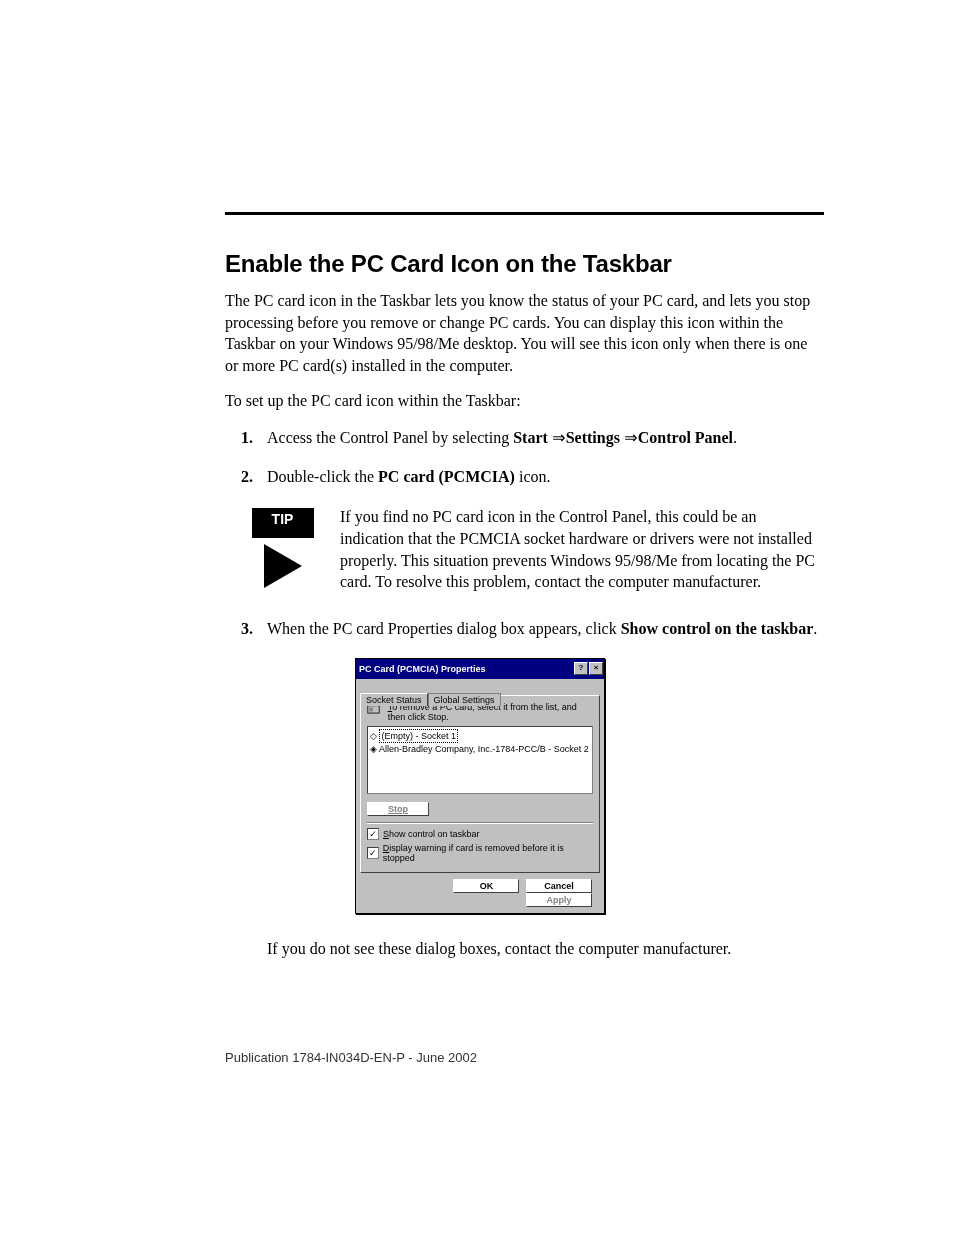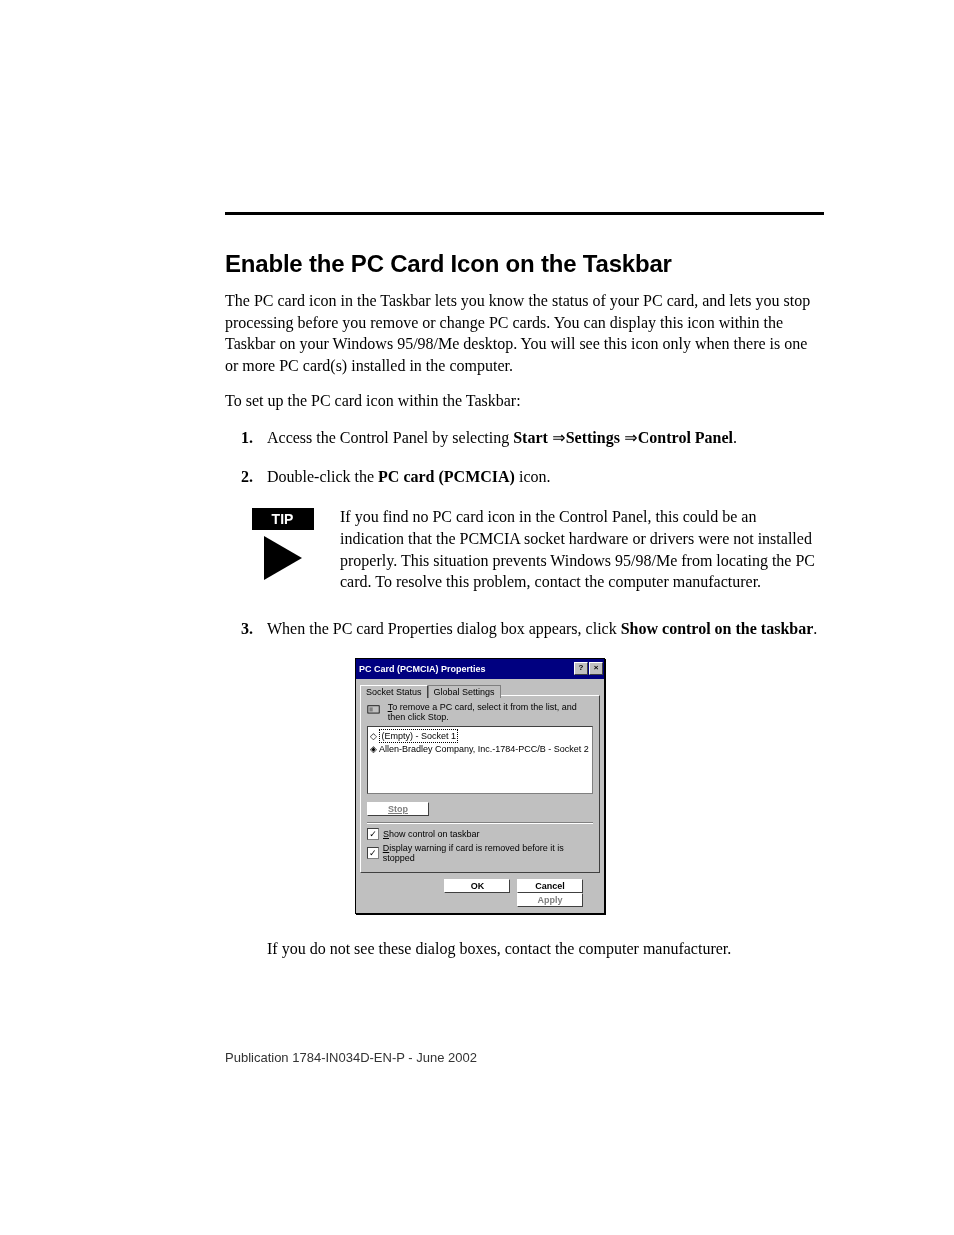--- a/index.html
+++ b/index.html
@@ -77,21 +77,21 @@
     display: flex;
     margin: 6px 0 24px 0;
   }
   .tip-badge-col {
     width: 115px;
     flex: 0 0 115px;
     padding-top: 2px;
   }
   .tip-badge {
     width: 62px;
-    height: 22px;
+    height: 30px;
     background: #000;
     color: #fff;
     font-family: Arial, sans-serif;
     font-weight: 700;
     font-size: 14px;
     text-align: center;
     line-height: 22px;
     margin: 0 auto 6px auto;
   }
   .tip-tri {
@@ -149,21 +149,21 @@
     padding: 3px 4px 0 4px;
   }
   .tab {
     display: inline-block;
     background: #c0c0c0;
     border: 1px solid #808080;
     border-bottom: none;
     padding: 1px 5px;
     font-size: 9px;
     position: relative;
-    top: 3px;
+    top: 11px;
   }
   .tab.active {
     border-color: #fff #404040 #c0c0c0 #fff;
     background: #c0c0c0;
     z-index: 2;
   }
   .tab-panel {
     border: 1px solid #fff;
     border-right-color: #404040;
     border-bottom-color: #404040;
@@ -208,21 +208,21 @@
   .chk {
     width: 10px; height: 10px;
     background: #fff;
     border: 1px solid #808080;
     border-top-color:#404040; border-left-color:#404040;
     display:flex; align-items:center; justify-content:center;
     font-size: 9px; line-height: 8px;
   }
   .dlg-buttons {
     text-align: right;
-    padding: 2px 21px 6px 4px;
+    padding: 2px 12px 6px 4px;
     margin-left: 24px;
   }
   .dlg-buttons .win-btn { min-width: 52px; margin-left: 4px;}
   .after-dialog {
     font-size: 16px;
     margin: 26px 0 0 42px;
   }
   .pubnote {
     position: absolute;
     left: 225px;

